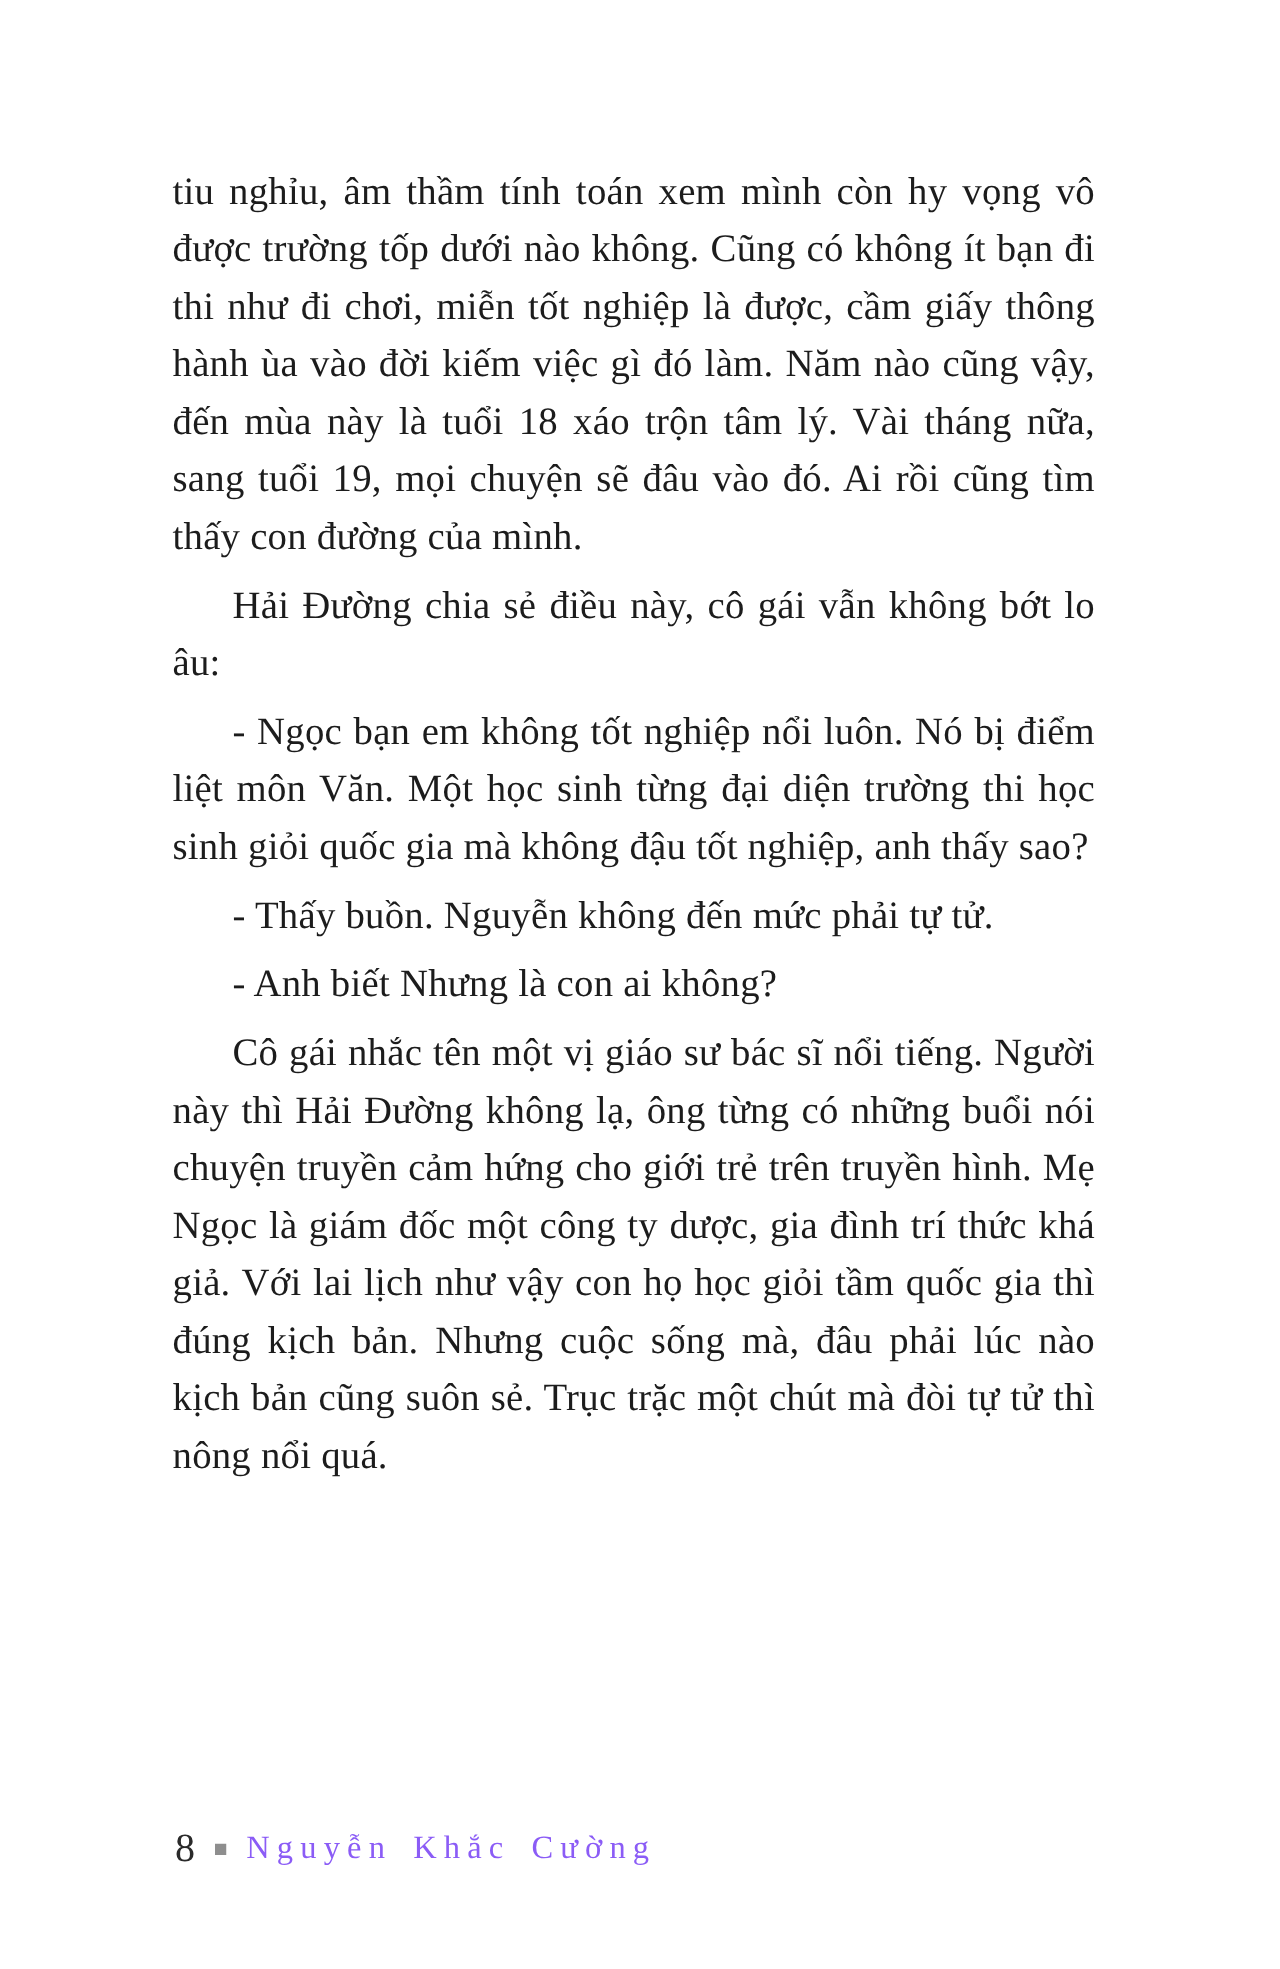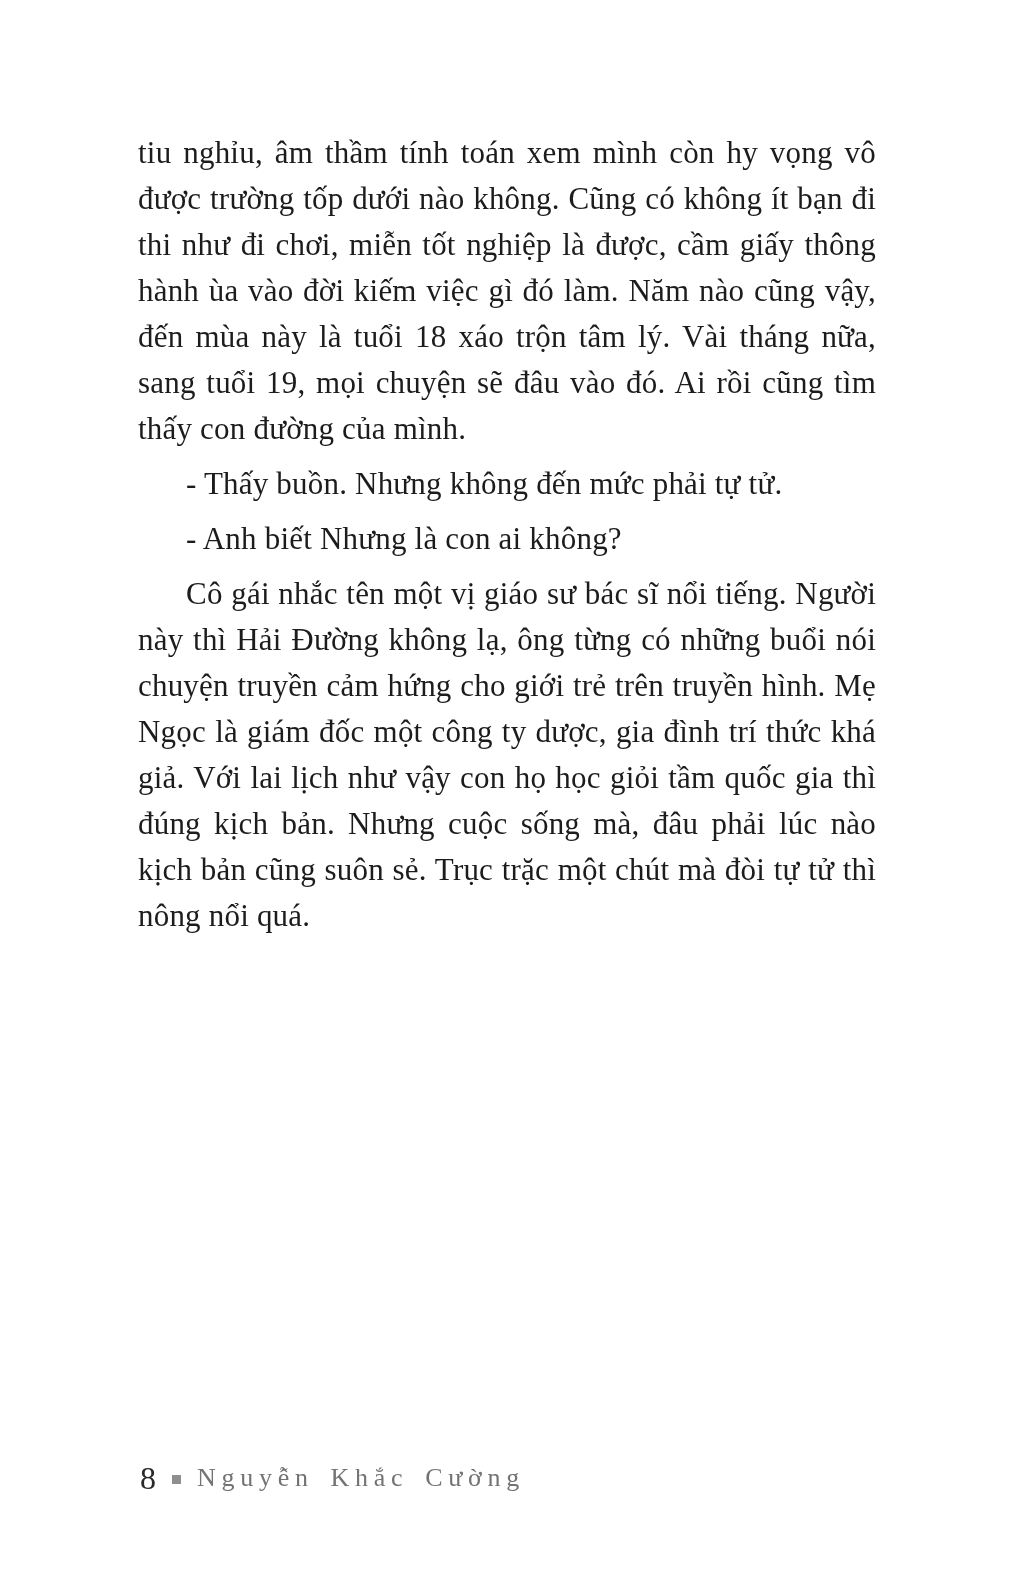--- a/index.html
+++ b/index.html
@@ -54,32 +54,34 @@
     height: 9px;
     background: #8e8e8e;
     display: inline-block;
     margin-top: 2px;
   }
   .footer .author {
     font-size: 26px;
     line-height: 40px;
     letter-spacing: 0.22em;
     word-spacing: 0.18em;
-    color: #737373;
+    color: #8b5cf6;
     white-space: nowrap;
   }
 </style>
 </head>
 <body>
 
 <div class="page">
 
   <div class="text-block">
     <p class="no-indent">tiu nghỉu, âm thầm tính toán xem mình còn hy vọng vô được trường tốp dưới nào không. Cũng có không ít bạn đi thi như đi chơi, miễn tốt nghiệp là được, cầm giấy thông hành ùa vào đời kiếm việc gì đó làm. Năm nào cũng vậy, đến mùa này là tuổi 18 xáo trộn tâm lý. Vài tháng nữa, sang tuổi 19, mọi chuyện sẽ đâu vào đó. Ai rồi cũng tìm thấy con đường của mình.</p>
-    <p class="indent">- Thấy buồn. Nhưng không đến mức phải tự tử.</p>
+    <p class="indent">Hải Đường chia sẻ điều này, cô gái vẫn không bớt lo âu:</p>
+    <p class="indent">- Ngọc bạn em không tốt nghiệp nổi luôn. Nó bị điểm liệt môn Văn. Một học sinh từng đại diện trường thi học sinh giỏi quốc gia mà không đậu tốt nghiệp, anh thấy sao?</p>
+    <p class="indent">- Thấy buồn. Nguyễn không đến mức phải tự tử.</p>
     <p class="indent">- Anh biết Nhưng là con ai không?</p>
     <p class="indent">Cô gái nhắc tên một vị giáo sư bác sĩ nổi tiếng. Người này thì Hải Đường không lạ, ông từng có những buổi nói chuyện truyền cảm hứng cho giới trẻ trên truyền hình. Mẹ Ngọc là giám đốc một công ty dược, gia đình trí thức khá giả. Với lai lịch như vậy con họ học giỏi tầm quốc gia thì đúng kịch bản. Nhưng cuộc sống mà, đâu phải lúc nào kịch bản cũng suôn sẻ. Trục trặc một chút mà đòi tự tử thì nông nổi quá.</p>
   </div>
 
   <div class="footer">
     <span class="page-number">8</span>
     <span class="sep-square"></span>
     <span class="author">Nguyễn Khắc Cường</span>
   </div>
 

